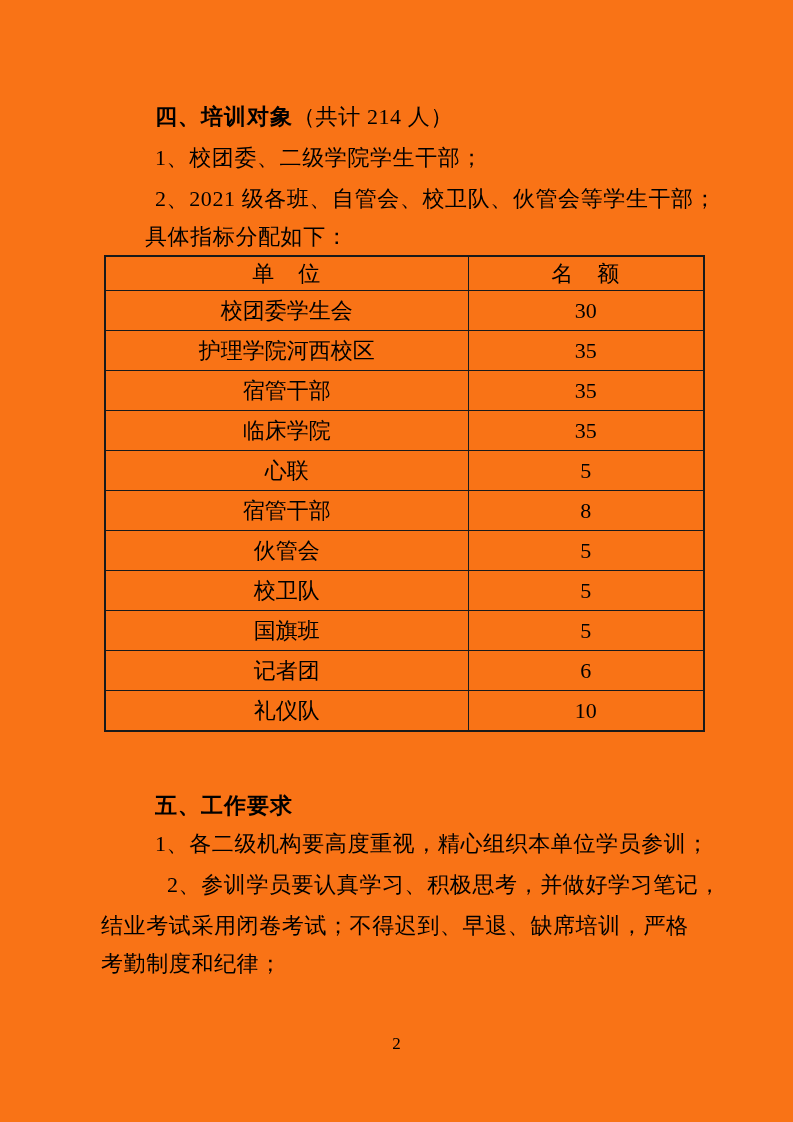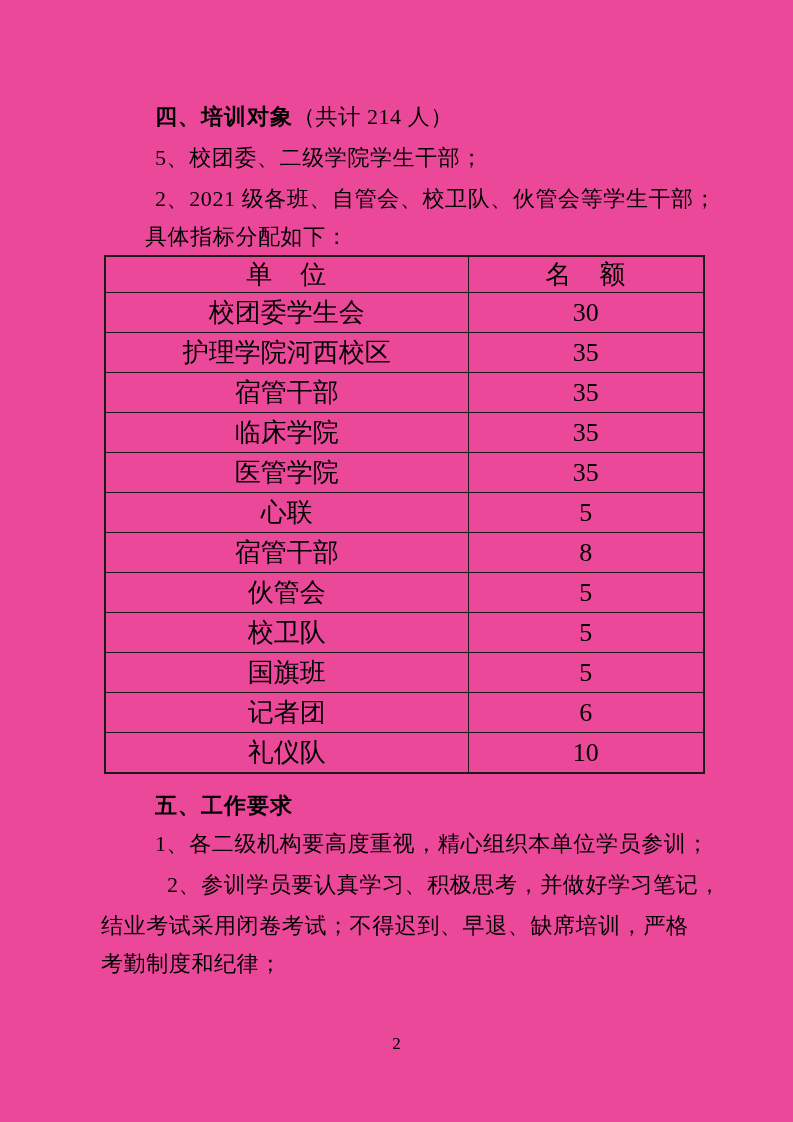--- a/index.html
+++ b/index.html
@@ -4,21 +4,21 @@
 <style>
   html, body {
     margin: 0;
     padding: 0;
     background: #ffffff;
   }
   .page {
     position: relative;
     width: 793px;
     height: 1122px;
-    background: #ec4899;
+    background: #f97316;
     color: #000000;
     font-family: "Liberation Serif", "DejaVu Serif", serif;
     overflow: hidden;
   }
   .line {
     position: absolute;
     font-size: 22px;
     line-height: 30px;
     letter-spacing: 0.6px;
     white-space: nowrap;
@@ -40,21 +40,21 @@
     width: 599px;
     border-collapse: collapse;
     table-layout: fixed;
     border: 2px solid #1a1a1a;
   }
   .quota-table th,
   .quota-table td {
     border: 1px solid #1a1a1a;
     text-align: center;
     vertical-align: middle;
-    font-size: 26px;
+    font-size: 22px;
     font-weight: normal;
     padding: 0;
   }
   .quota-table th {
     height: 33px;
     letter-spacing: 1px;
   }
   .quota-table td {
     height: 39px;
   }
@@ -72,21 +72,21 @@
 </style>
 </head>
 <body>
 
 <div class="page">
 
   <div class="line" style="top:102px; left:155px;">
     <span class="bold-heading">四、培训对象</span><span class="heading-tail">（共计 214 人）</span>
   </div>
 
-  <div class="line" style="top:143px; left:155px;">5、校团委、二级学院学生干部；</div>
+  <div class="line" style="top:143px; left:155px;">1、校团委、二级学院学生干部；</div>
   <div class="line" style="top:184px; left:155px;">2、2021 级各班、自管会、校卫队、伙管会等学生干部；</div>
   <div class="line" style="top:222px; left:145px;">具体指标分配如下：</div>
 
   <table class="quota-table">
     <colgroup>
       <col class="col-unit">
       <col class="col-quota">
     </colgroup>
     <thead>
       <tr>
@@ -102,24 +102,20 @@
       <tr>
         <td>护理学院河西校区</td>
         <td>35</td>
       </tr>
       <tr>
         <td>宿管干部</td>
         <td>35</td>
       </tr>
       <tr>
         <td>临床学院</td>
-        <td>35</td>
-      </tr>
-      <tr>
-        <td>医管学院</td>
         <td>35</td>
       </tr>
       <tr>
         <td>心联</td>
         <td>5</td>
       </tr>
       <tr>
         <td>宿管干部</td>
         <td>8</td>
       </tr>

